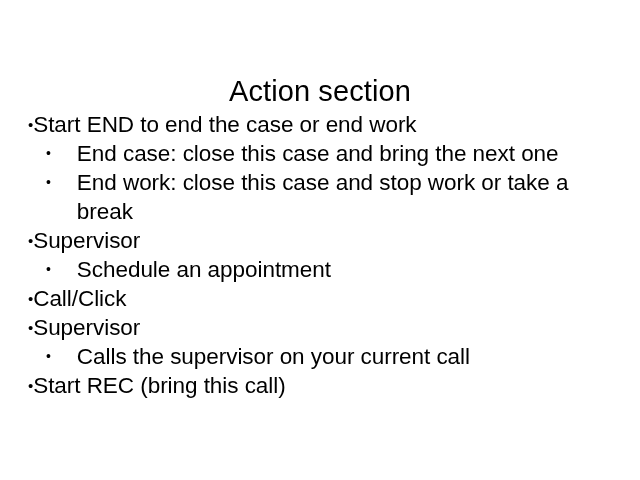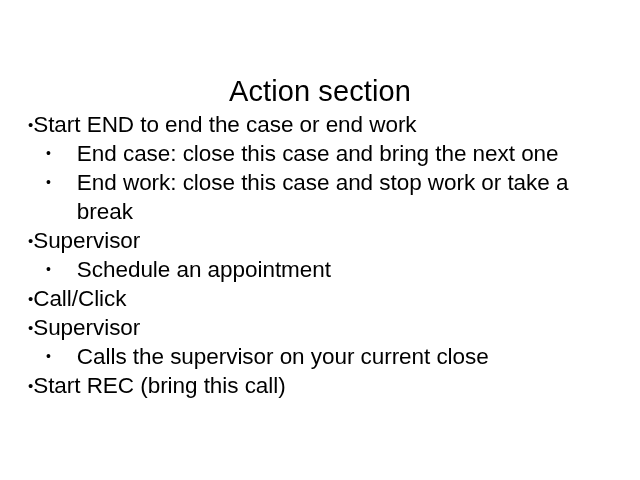--- a/index.html
+++ b/index.html
@@ -131,21 +131,21 @@
       <span class="bullet-text">Call/Click</span>
     </div>
 
     <div class="bullet-line level-1">
       <span class="bullet-mark">•</span>
       <span class="bullet-text">Supervisor</span>
     </div>
 
     <div class="bullet-line level-2">
       <span class="bullet-mark">•</span>
-      <span class="bullet-text">Calls the supervisor on your current close</span>
+      <span class="bullet-text">Calls the supervisor on your current call</span>
     </div>
 
     <div class="bullet-line level-1">
       <span class="bullet-mark">•</span>
       <span class="bullet-text">Start REC (bring this call)</span>
     </div>
 
   </div>
 </div>
 

